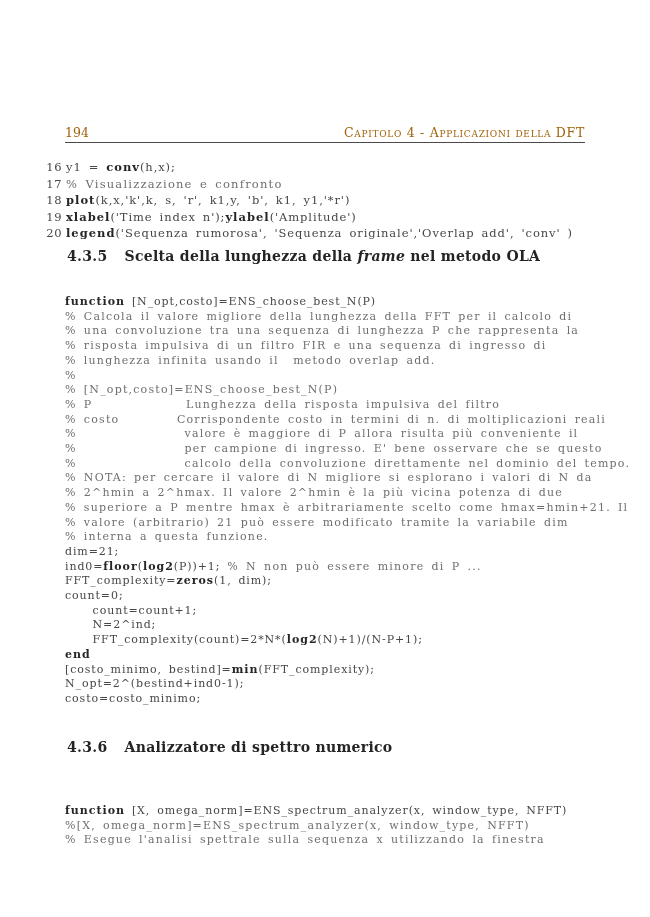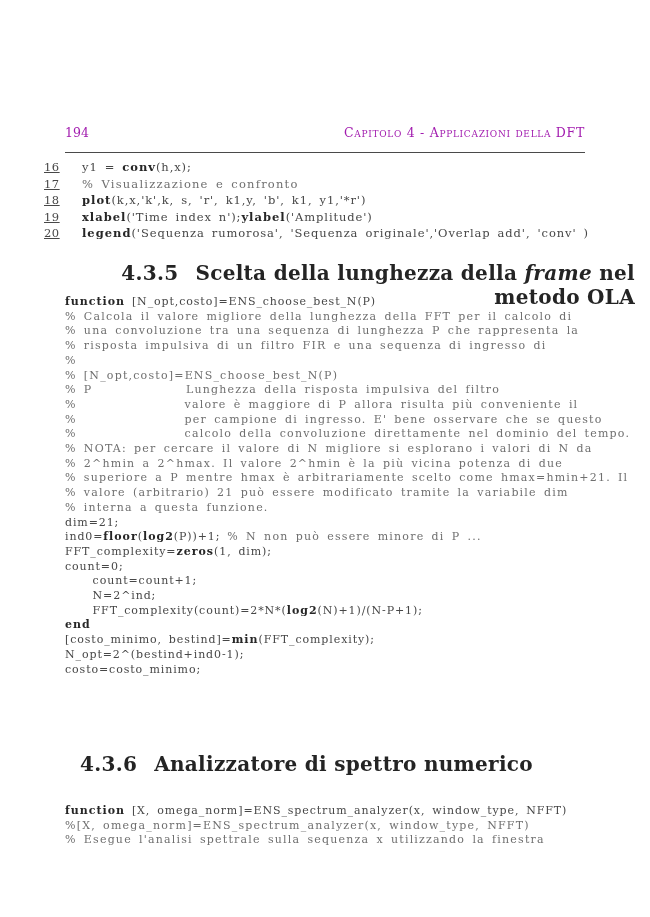--- a/index.html
+++ b/index.html
@@ -2,39 +2,39 @@
 <html><head>
 <meta charset="utf-8">
 <style>
   html,body{margin:0;padding:0;background:#ffffff;}
   .page{position:relative;width:650px;height:917px;background:#ffffff;
         font-family:"DejaVu Serif",serif;color:#3b3b3b;overflow:hidden;}
 
   
   .running-header{position:absolute;top:125px;left:65px;width:520px;
         display:flex;justify-content:space-between;align-items:baseline;
-        border-bottom:1.2px solid #4a4a4a;padding-bottom:12px;
-        font-size:12.5px;color:#a21caf;}
+        border-bottom:1.2px solid #4a4a4a;padding-bottom:2px;
+        font-size:12.5px;color:#a16207;}
   .chapter{font-variant:small-caps;letter-spacing:0.7px;}
 
   
   .listing{position:absolute;left:65px;}
   .code-line{white-space:pre;}
   .listing1{top:159px;left:44px;font-size:11.5px;line-height:16.5px;}
   .listing2{top:280px;font-size:11px;line-height:14.7px;margin-top:15px;}
   .listing3{top:804px;font-size:11px;line-height:14.6px;}
-  .line-no{display:inline-block;width:18px;text-align:left;margin-right:20px;
-        color:#474747;letter-spacing:0.5px;font-weight:normal;text-decoration:underline;}
+  .line-no{display:inline-block;width:18px;text-align:right;margin-right:4px;
+        color:#474747;letter-spacing:0.5px;font-weight:normal;}
   .cp{color:#474747;letter-spacing:0.9px;word-spacing:2.5px;}
   .ck{color:#262626;font-weight:bold;letter-spacing:1px;word-spacing:2.5px;}
   .cc{color:#6f6f6f;letter-spacing:1.2px;word-spacing:2.5px;}
 
   
-  .sec{position:absolute;left:65px;margin:15px;font-size:20px;font-weight:bold;
-        color:#242424;letter-spacing:0.3px;font-family:"DejaVu Serif",serif;text-align:right;}
+  .sec{position:absolute;left:65px;margin:2px;font-size:14px;font-weight:bold;
+        color:#242424;letter-spacing:0.3px;font-family:"DejaVu Serif",serif;}
   #sec435{top:246px;}
   #sec436{top:737px;}
   .sec-num{margin-right:17px;}
   .sec-title em{font-style:italic;}
 </style>
 </head>
 <body>
 
 <div class="page">
 
@@ -53,23 +53,25 @@
 
   <h2 class="sec" id="sec435">
     <span class="sec-num">4.3.5</span><span class="sec-title"><span>Scelta della lunghezza della </span><em>frame</em><span> nel metodo OLA</span></span>
   </h2>
 
   <div class="listing listing2">
       <div class="code-line"><span class="ck">function</span><span class="cp"> [N_opt,costo]=ENS_choose_best_N(P)</span></div>
       <div class="code-line"><span class="cc">% Calcola il valore migliore della lunghezza della FFT per il calcolo di</span></div>
       <div class="code-line"><span class="cc">% una convoluzione tra una sequenza di lunghezza P che rappresenta la</span></div>
       <div class="code-line"><span class="cc">% risposta impulsiva di un filtro FIR e una sequenza di ingresso di</span></div>
+      <div class="code-line"><span class="cc">% lunghezza infinita usando il  metodo overlap add.</span></div>
       <div class="code-line"><span class="cc">%</span></div>
       <div class="code-line"><span class="cc">% [N_opt,costo]=ENS_choose_best_N(P)</span></div>
       <div class="code-line"><span class="cc">% P             Lunghezza della risposta impulsiva del filtro</span></div>
+      <div class="code-line"><span class="cc">% costo        Corrispondente costo in termini di n. di moltiplicazioni reali</span></div>
       <div class="code-line"><span class="cc">%               valore è maggiore di P allora risulta più conveniente il</span></div>
       <div class="code-line"><span class="cc">%               per campione di ingresso. E' bene osservare che se questo</span></div>
       <div class="code-line"><span class="cc">%               calcolo della convoluzione direttamente nel dominio del tempo.</span></div>
       <div class="code-line"><span class="cc">% NOTA: per cercare il valore di N migliore si esplorano i valori di N da</span></div>
       <div class="code-line"><span class="cc">% 2^hmin a 2^hmax. Il valore 2^hmin è la più vicina potenza di due</span></div>
       <div class="code-line"><span class="cc">% superiore a P mentre hmax è arbitrariamente scelto come hmax=hmin+21. Il</span></div>
       <div class="code-line"><span class="cc">% valore (arbitrario) 21 può essere modificato tramite la variabile dim</span></div>
       <div class="code-line"><span class="cc">% interna a questa funzione.</span></div>
       <div class="code-line"><span class="cp">dim=21;</span></div>
       <div class="code-line"><span class="cp">ind0=</span><span class="ck">floor</span><span class="cp">(</span><span class="ck">log2</span><span class="cp">(P))+1; </span><span class="cc">% N non può essere minore di P ...</span></div>

